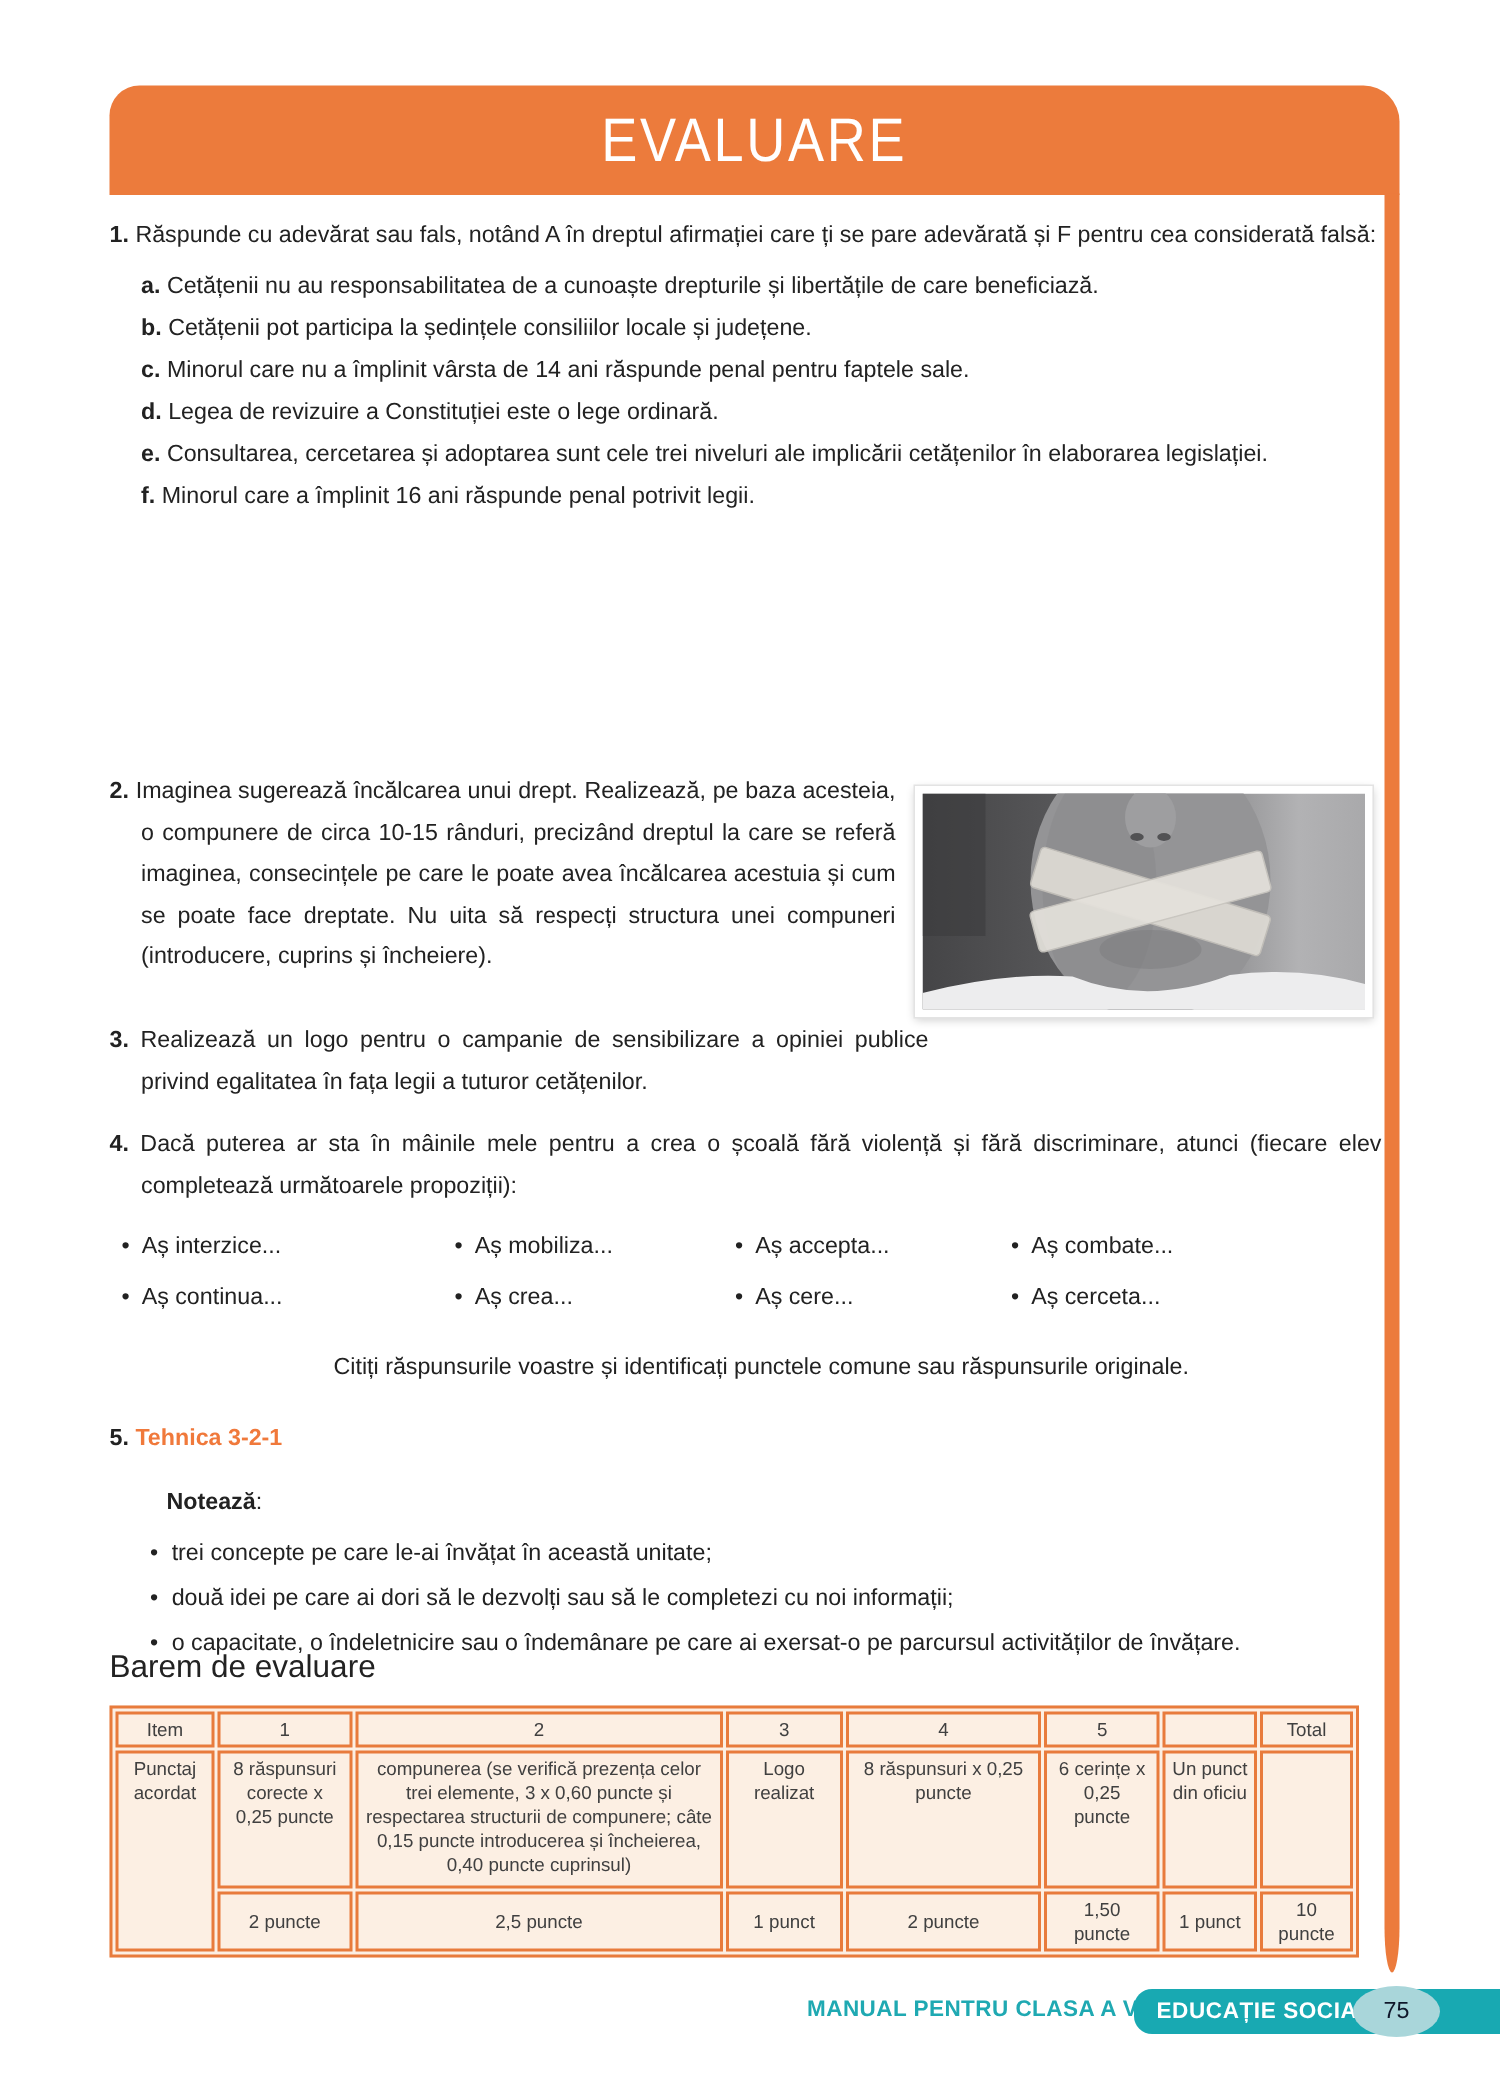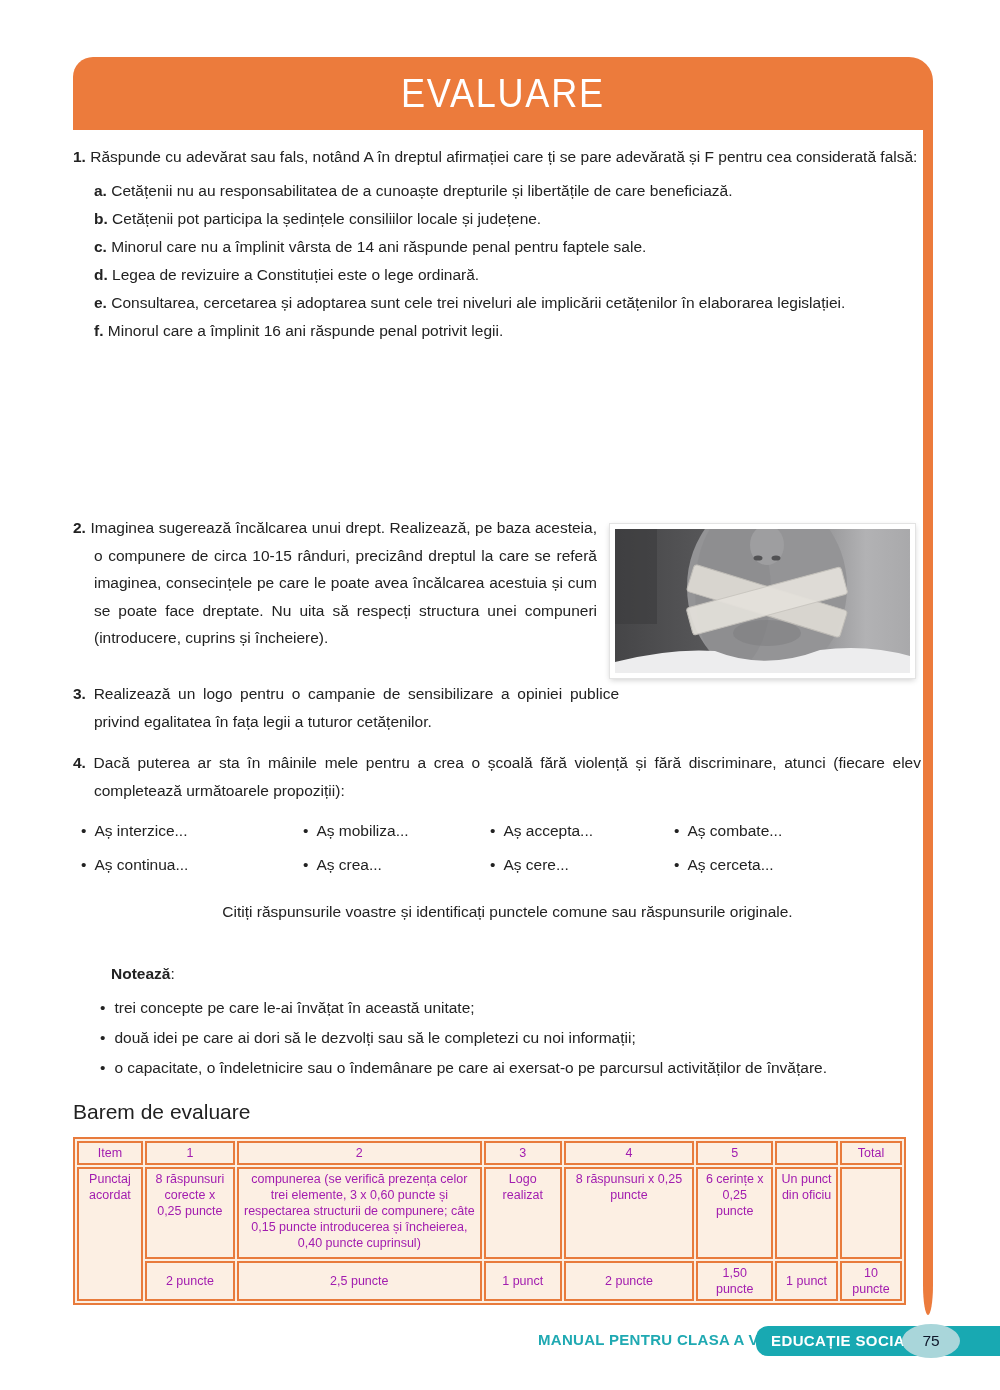--- a/index.html
+++ b/index.html
@@ -61,21 +61,21 @@
   .ex5 .blist { padding-left:27px; }
   .ex5 .b-item { margin-top:10px; line-height:20px; display:flex; }
   .ex5 .b-item .bullet { margin-right:9px; }
 
   
   .barem { left:73px; top:1100px; width:848px; }
   .barem-h { font-size:21px; font-weight:normal; }
   table.btable {
     margin-top:13px; border-collapse:separate; border-spacing:2px;
     background:#FCEFE3; border:2px solid #E87B3C; width:833px;
-    font-size:12.5px; line-height:16px; color:#a21caf;
+    font-size:12.5px; line-height:16px; color:#404040;
   }
   table.btable th, table.btable td {
     border:2px solid #E87B3C; background:#FCEFE3; text-align:center;
     padding:2px 4px; font-weight:normal;
   }
   table.btable th { height:22px; }
   td.tall { height:92px; vertical-align:top; padding-top:6px; }
   td.rowlabel { font-weight:bold; vertical-align:top; padding-top:6px; }
   .bold { font-weight:bold; }
   tr.points-row td { height:26px; }
@@ -190,20 +190,21 @@
       </div>
     <div class="opt">
         <span class="bullet">•</span>
         <span>Aș cerceta...</span>
       </div>
   </div>
   <p class="closing">Citiți răspunsurile voastre și identificați punctele comune sau răspunsurile originale.</p>
 </div>
 
 <div class="abs ex ex5">
+  <p class="item-p"><span class="num">5.</span> <span class="ex5-title">Tehnica 3-2-1</span></p>
   <p class="note-line"><span class="note-label">Notează</span><span>:</span></p>
   <div class="blist">
     <div class="b-item">
         <span class="bullet">•</span>
         <span>trei concepte pe care le-ai învățat în această unitate;</span>
       </div>
     <div class="b-item">
         <span class="bullet">•</span>
         <span>două idei pe care ai dori să le dezvolți sau să le completezi cu noi informații;</span>
       </div>

